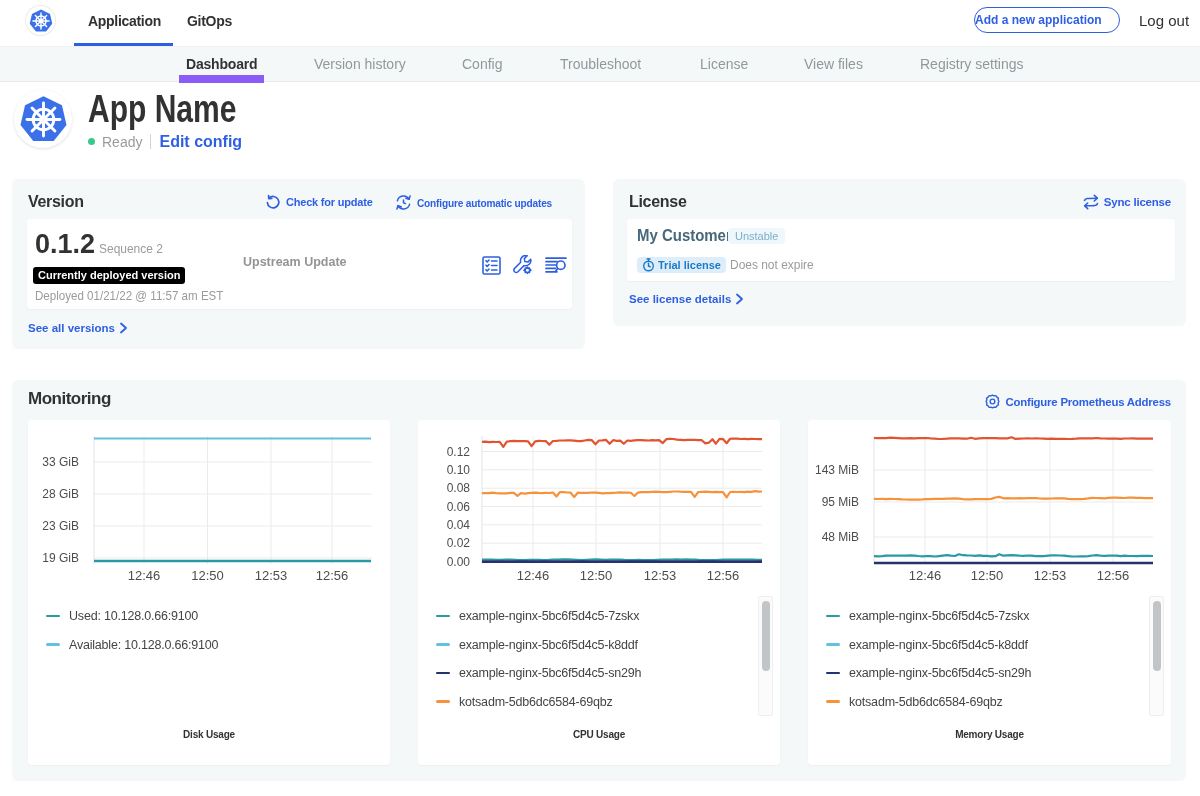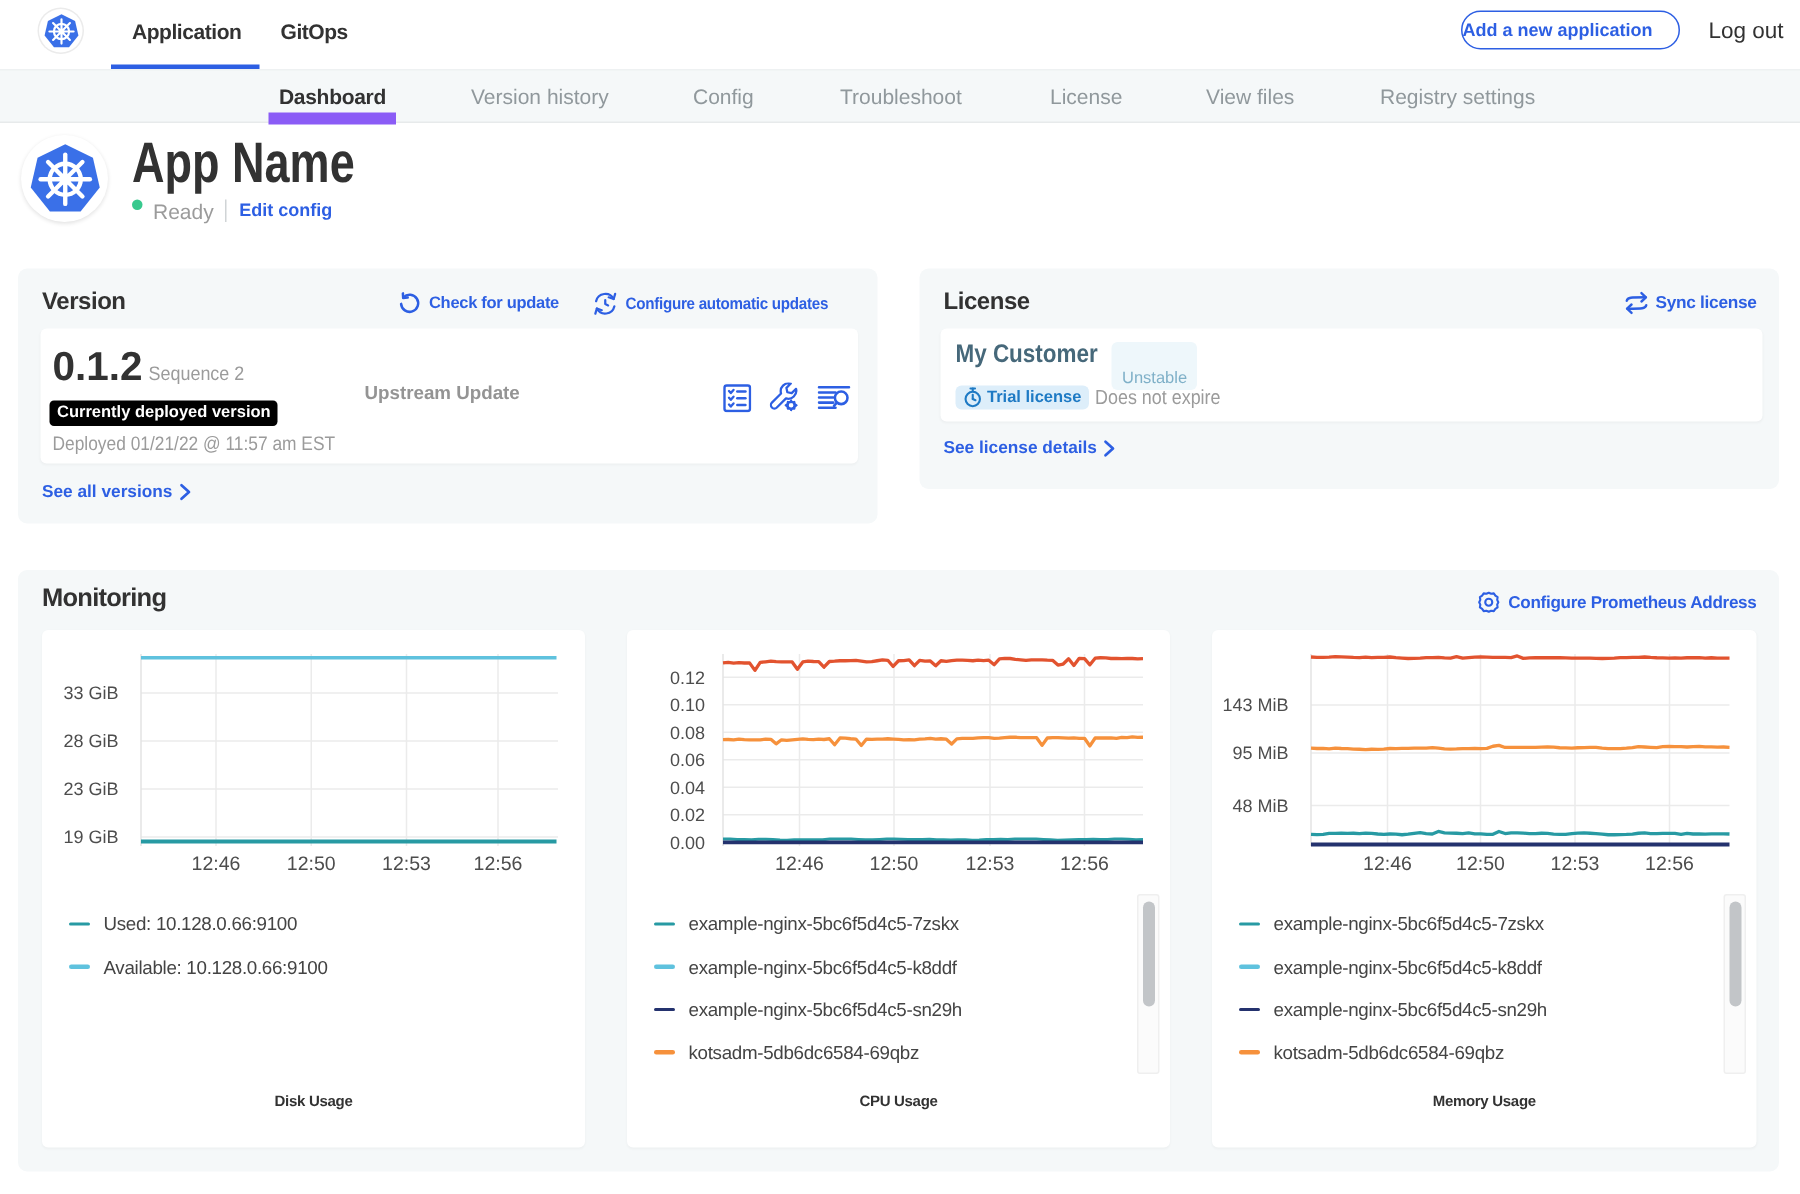--- a/index.html
+++ b/index.html
@@ -10,25 +10,25 @@
 .toptab.git { left:187px; }
 .topunderline { position:absolute; left:74px; top:43px; width:99px; height:3px; background:#2d5fe3; }
 .addbtn { position:absolute; left:974px; top:7px; width:146px; height:26px; border:1.3px solid #2d5fe3; border-radius:13px; color:#2d5fe3; font-weight:bold; font-size:12px; text-align:left; line-height:24px; background:#fff; }
 .logout { position:absolute; left:1139px; top:0; height:46px; line-height:42px; font-size:15px; font-weight:500; color:#323232; }
 .subnav { position:absolute; left:0; top:46px; width:1200px; height:36px; background:#f5f8f9; border-top:1px solid #eef1f2; border-bottom:1px solid #e7eaeb; }
 .subtab { position:absolute; top:0; height:35px; line-height:35px; font-size:14px; color:#90989c; }
 .subtab.active { color:#323232; font-weight:600; border-bottom:8px solid #8b5cf6; padding:0 7px; height:36px; letter-spacing:-0.2px; }
 .apphead { }
 .appicon { position:absolute; left:14px; top:90px; width:58px; height:58px; border-radius:50%; background:#fff; box-shadow:0 1px 3px rgba(0,0,0,0.12); display:flex; align-items:center; justify-content:center; }
 .appname { position:absolute; left:88px; top:88px; font-size:38px; font-weight:bold; color:#323232; transform:scaleX(0.79); transform-origin:left top; white-space:nowrap; }
-.statusrow { position:absolute; left:88px; top:133px; height:17px; display:flex; }
+.statusrow { position:absolute; left:88px; top:133px; height:17px; display:flex; align-items:center; }
 .gdot { width:7px; height:7px; border-radius:50%; background:#38c98e; margin-right:7px; }
 .ready { font-size:14px; color:#9b9b9b; }
 .vbar { width:1px; height:15px; background:#d0d4d6; margin:0 8px; }
-.editcfg { font-size:12px; }
+.editcfg { font-size:16px; }
 
 .card { position:absolute; background:#f5f8f9; border-radius:6px; }
 .vcard { left:12px; top:179px; width:573px; height:170px; }
 .lcard { left:613px; top:179px; width:573px; height:147px; }
 .mcard { left:12px; top:380px; width:1174px; height:401px; }
 .cardhead { position:absolute; left:16px; top:14px; font-size:16px; font-weight:bold; letter-spacing:-0.3px; color:#323232; }
 .whitebox { position:absolute; background:#fff; border-radius:4px; box-shadow:0 1px 2px rgba(0,0,0,0.04); }
 .linkrow { position:absolute; top:15px; display:flex; align-items:center; font-size:11px; letter-spacing:-0.2px; white-space:nowrap; }
 .linkrow svg { margin-right:5px; }
 
@@ -36,21 +36,21 @@
 .vernum { position:absolute; left:8px; top:10px; font-size:27px; font-weight:800; color:#323232; }
 .seq { position:absolute; left:72px; top:22px; font-size:13px; color:#9b9b9b; transform:scaleX(0.92); transform-origin:left top; }
 .badge { position:absolute; left:6px; top:48px; height:17px; line-height:17px; padding:0 5px; background:#000000; border-radius:3px; color:#fff; font-size:11px; font-weight:bold; }
 .deployed { position:absolute; left:8px; top:69px; font-size:13px; color:#9b9b9b; transform:scaleX(0.89); transform-origin:left top; }
 .upstream { position:absolute; left:216px; top:36px; font-size:12.5px; font-weight:bold; color:#949494; }
 .vicons { position:absolute; left:455px; top:36px; display:flex; align-items:center; gap:12px; }
 .seeall { position:absolute; left:16px; top:143px; font-size:11.5px; display:flex; align-items:center; gap:4px; }
 
 .lic-box { left:14px; top:40px; width:548px; height:62px; }
 .custname { position:absolute; left:10px; top:7px; font-size:17px; font-weight:bold; color:#46687a; transform:scaleX(0.88); transform-origin:left top; white-space:nowrap; }
-.unstable { position:absolute; left:114px; top:9px; height:16px; line-height:16px; padding:16px 7px; background:#eef7fb; border-radius:4px; color:#7fb0c8; font-size:11px; }
+.unstable { position:absolute; left:101px; top:9px; height:16px; line-height:16px; padding:0 7px; background:#eef7fb; border-radius:4px; color:#7fb0c8; font-size:11px; }
 .trialpill { position:absolute; left:10px; top:38px; height:16px; display:flex; align-items:center; gap:3px; padding:0 5px; background:#ddeefa; border-radius:4px; color:#1e7ac4; font-size:11px; font-weight:bold; }
 .noexpire { position:absolute; left:103px; top:38px; font-size:13.5px; font-weight:500; color:#9b9b9b; transform:scaleX(0.885); transform-origin:left top; }
 .seelic { position:absolute; left:16px; top:114px; font-size:11.5px; display:flex; align-items:center; gap:4px; }
 
 .mhead { position:absolute; left:16px; top:9px; font-size:17px; font-weight:bold; letter-spacing:-0.5px; color:#323232; }
 .promlink { position:absolute; right:15px; top:14px; display:flex; align-items:center; font-size:11.4px; letter-spacing:-0.2px; }
 .promlink svg { margin-right:6px; }
 .chartbox { position:absolute; top:40px; width:362px; height:345px; background:#fff; border-radius:4px; box-shadow:0 1px 2px rgba(0,0,0,0.04); }
 .cb1 { left:16px; }
 .cb2 { left:406px; }

